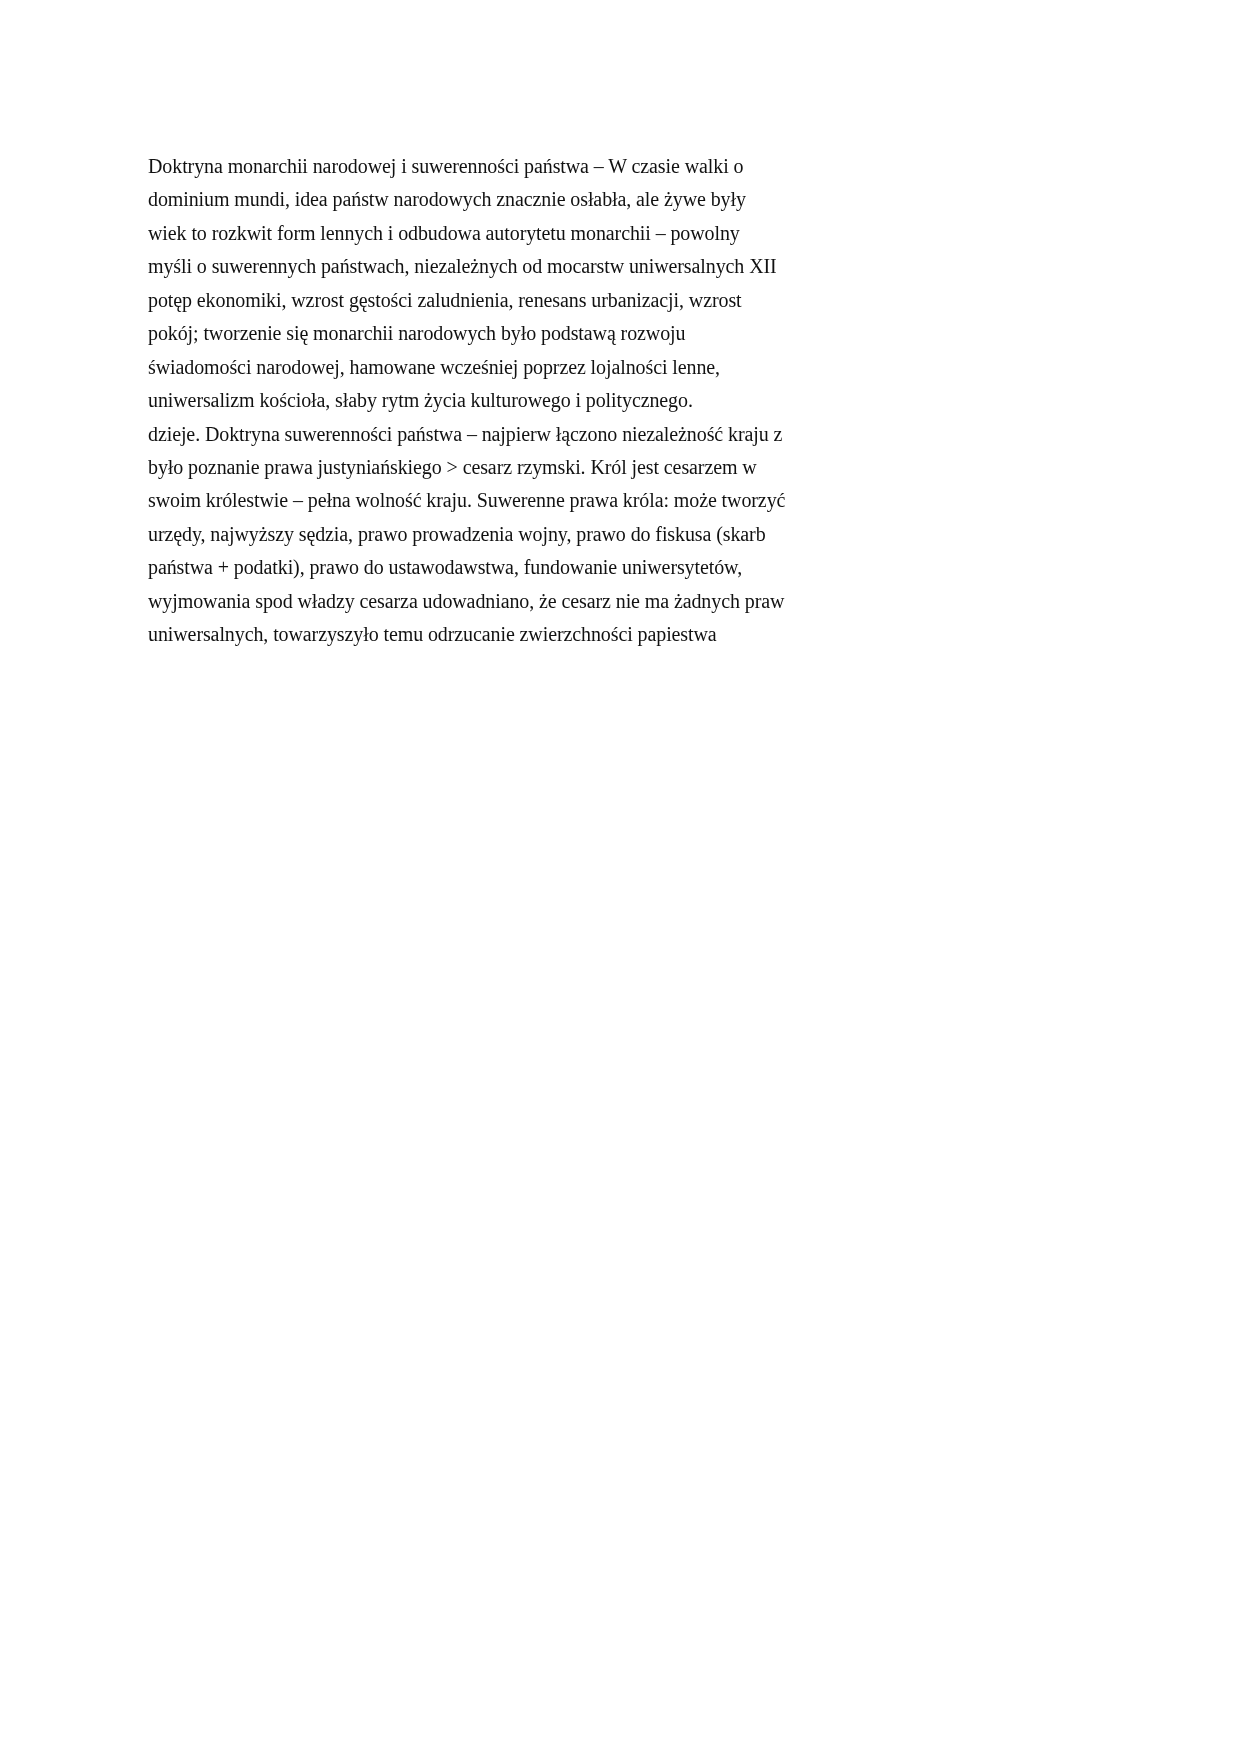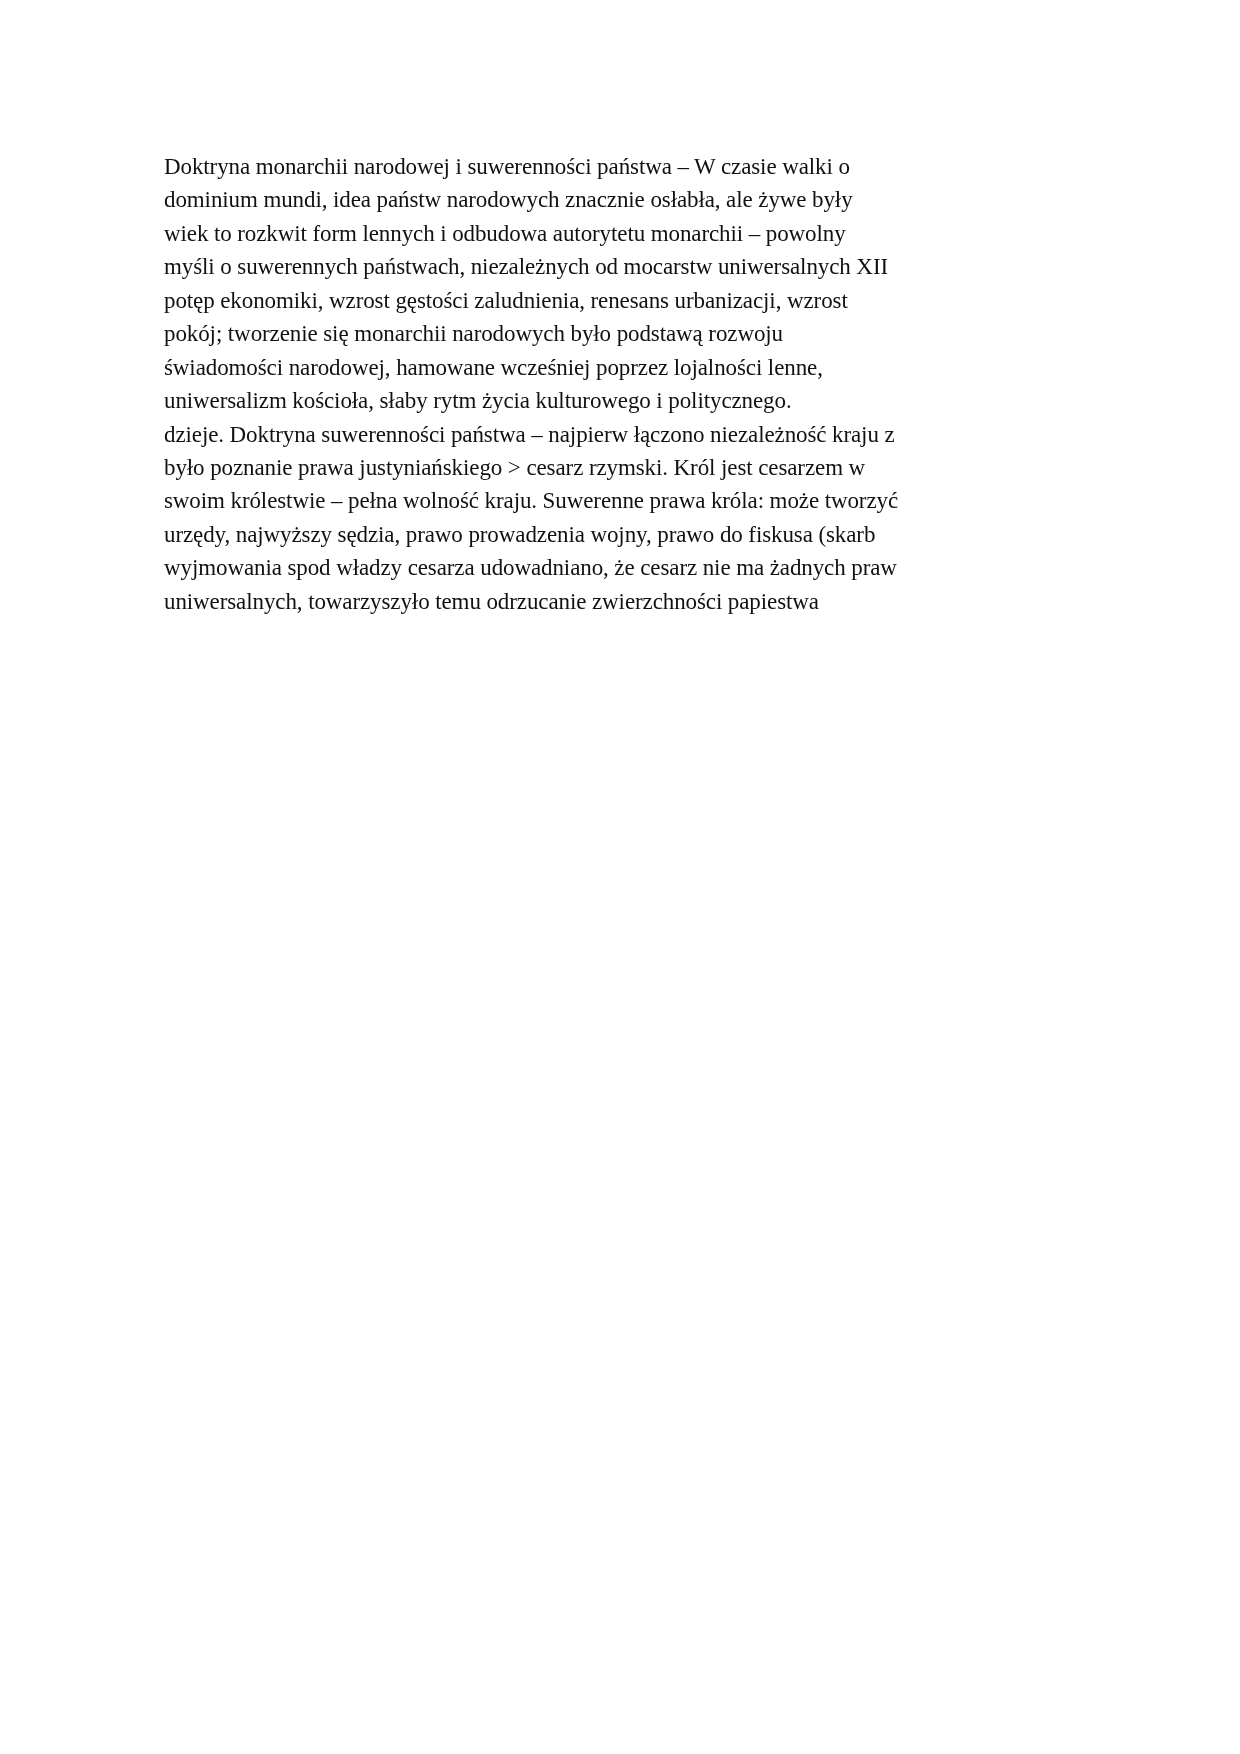--- a/index.html
+++ b/index.html
@@ -16,25 +16,25 @@
     .page {
       position: absolute;
       left: 0;
       top: 0;
       width: 1240px;
       height: 1754px;
       background: #ffffff;
     }
     .text-block {
       position: absolute;
-      left: 164px;
+      left: 148px;
       top: 150px;
       width: 960px;
       font-family: "Liberation Serif", "DejaVu Serif", serif;
-      font-size: 23px;
+      font-size: 20px;
       line-height: 33.45px;
       color: #111111;
       letter-spacing: -0.1px;
     }
     .line {
       display: block;
       white-space: nowrap;
       height: 33.45px;
     }
   </style>
@@ -48,16 +48,17 @@
     <span class="line">wiek to rozkwit form lennych i odbudowa autorytetu monarchii – powolny</span>
     <span class="line">myśli o suwerennych państwach, niezależnych od mocarstw uniwersalnych XII</span>
     <span class="line">potęp ekonomiki, wzrost gęstości zaludnienia, renesans urbanizacji, wzrost</span>
     <span class="line">pokój; tworzenie się monarchii narodowych było podstawą rozwoju</span>
     <span class="line">świadomości narodowej, hamowane wcześniej poprzez lojalności lenne,</span>
     <span class="line">uniwersalizm kościoła, słaby rytm życia kulturowego i politycznego.</span>
     <span class="line">dzieje. Doktryna suwerenności państwa – najpierw łączono niezależność kraju z</span>
     <span class="line">było poznanie prawa justyniańskiego &gt; cesarz rzymski. Król jest cesarzem w</span>
     <span class="line">swoim królestwie – pełna wolność kraju. Suwerenne prawa króla: może tworzyć</span>
     <span class="line">urzędy, najwyższy sędzia, prawo prowadzenia wojny, prawo do fiskusa (skarb</span>
+    <span class="line">państwa + podatki), prawo do ustawodawstwa, fundowanie uniwersytetów,</span>
     <span class="line">wyjmowania spod władzy cesarza udowadniano, że cesarz nie ma żadnych praw</span>
     <span class="line">uniwersalnych, towarzyszyło temu odrzucanie zwierzchności papiestwa</span>
   </div>
 </div>
 
 </body></html>

